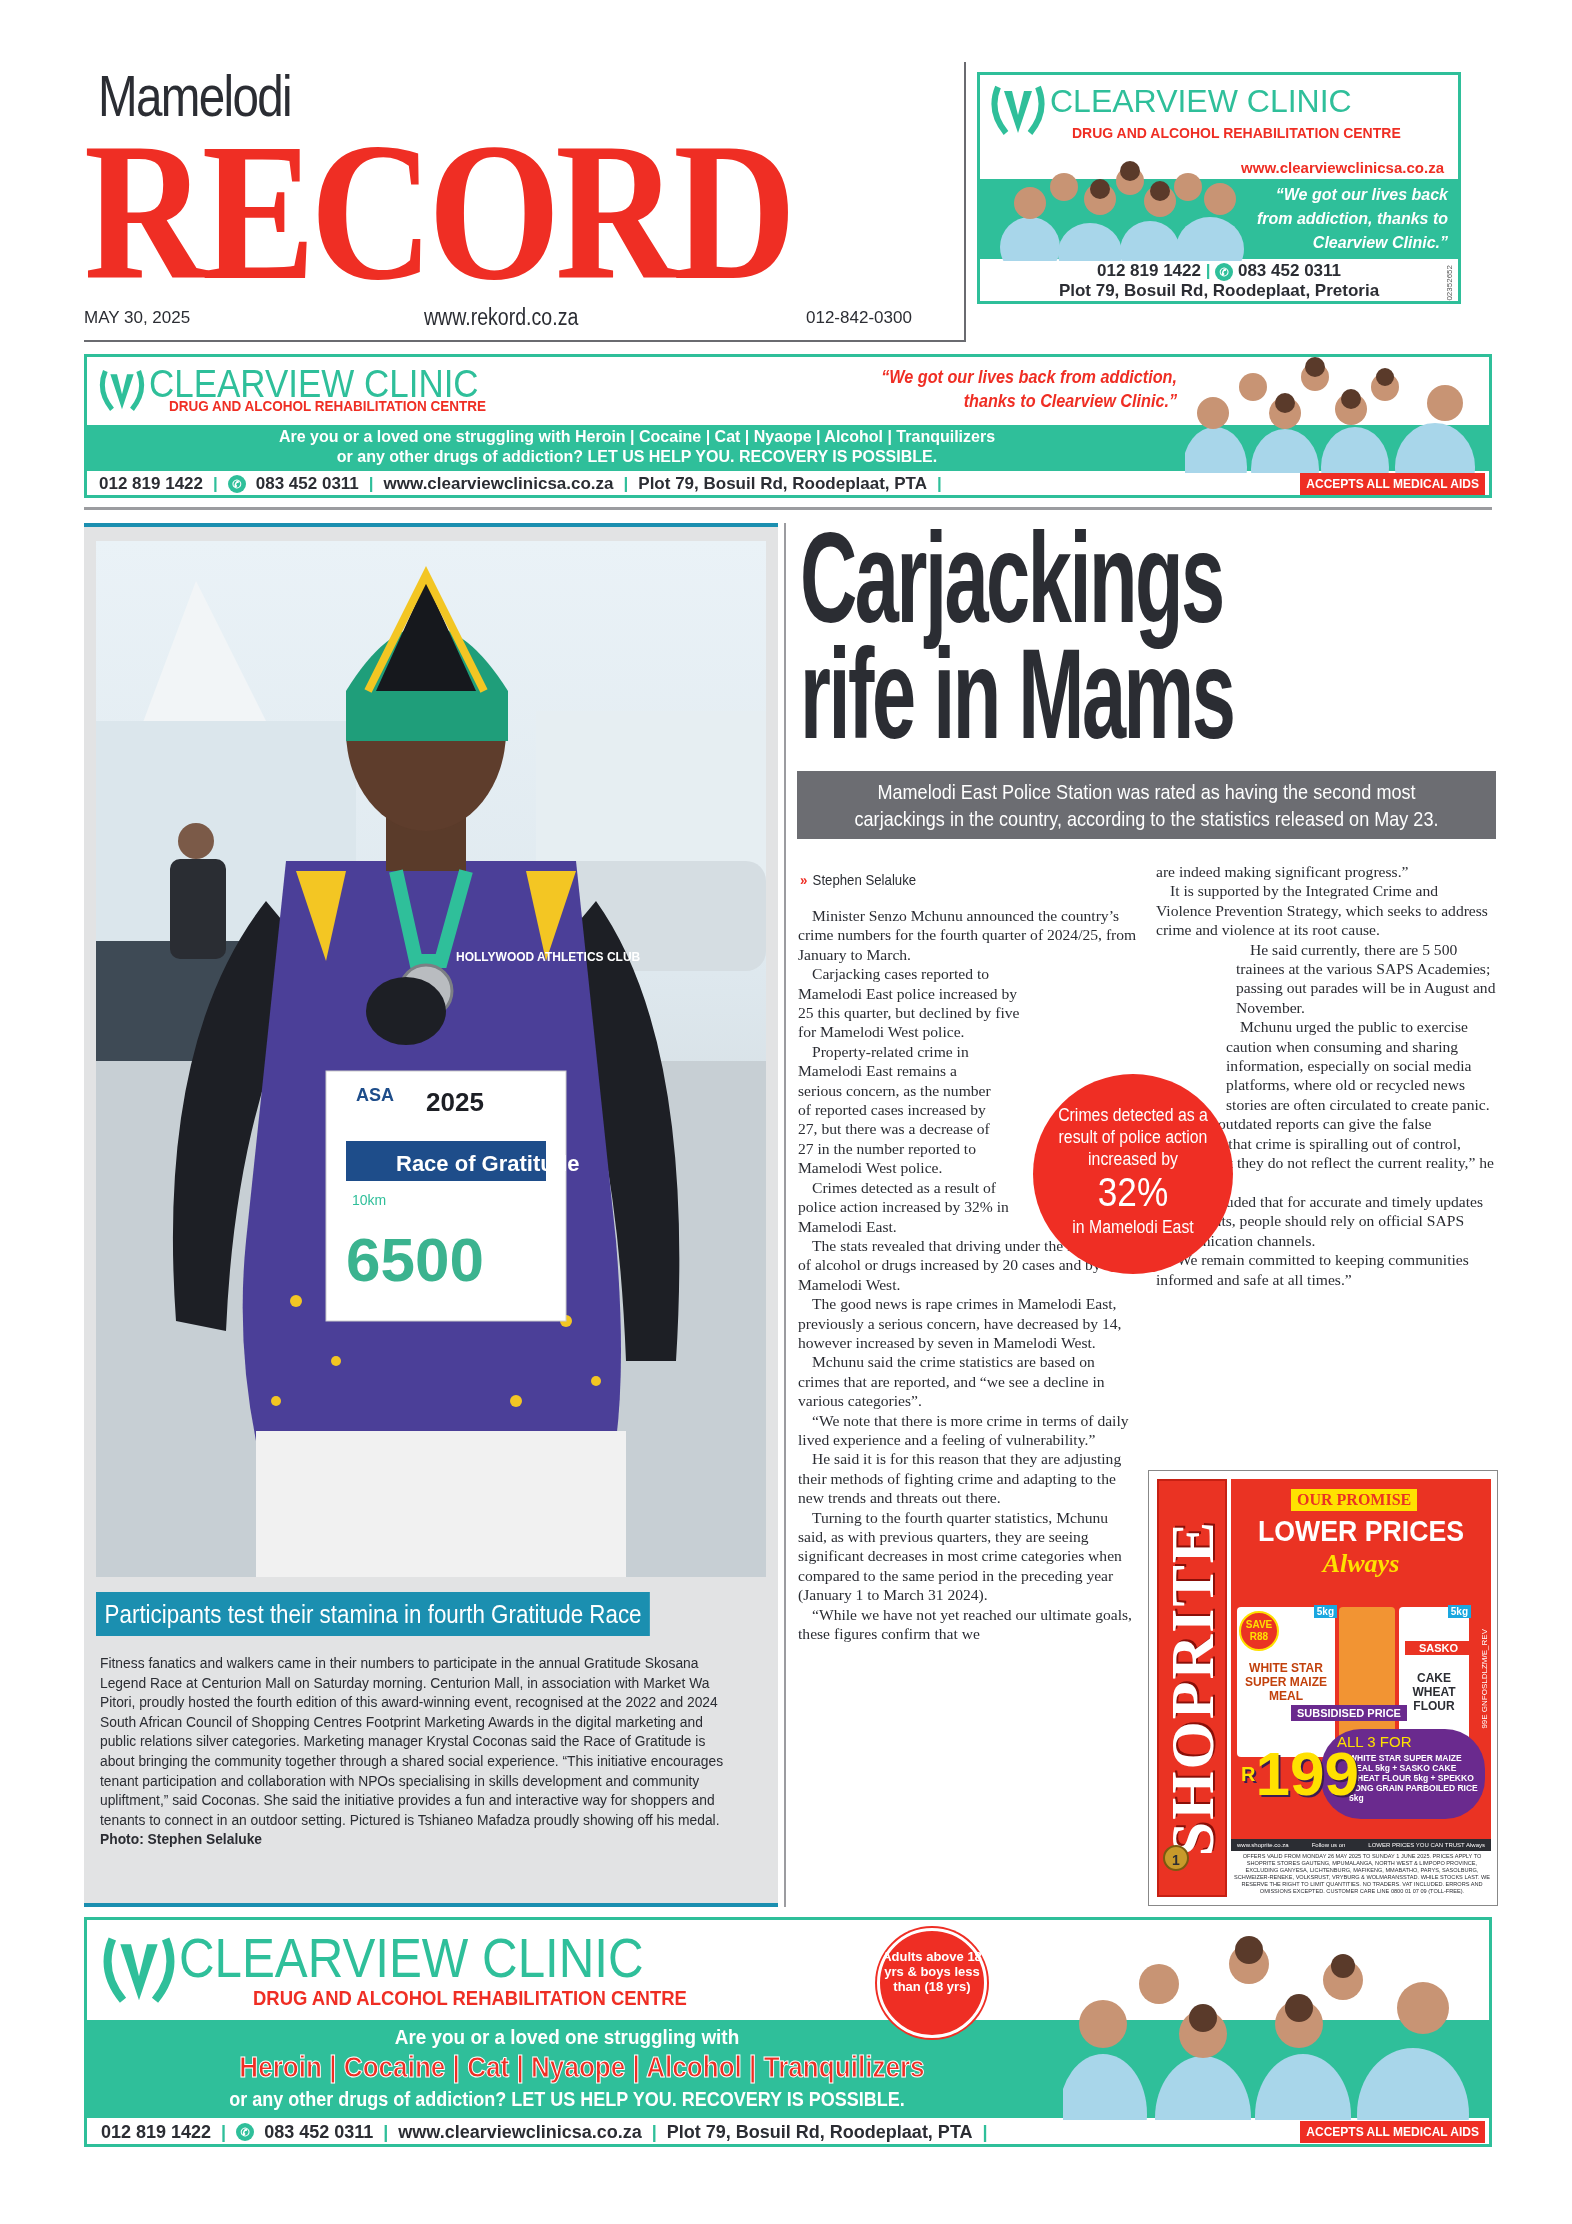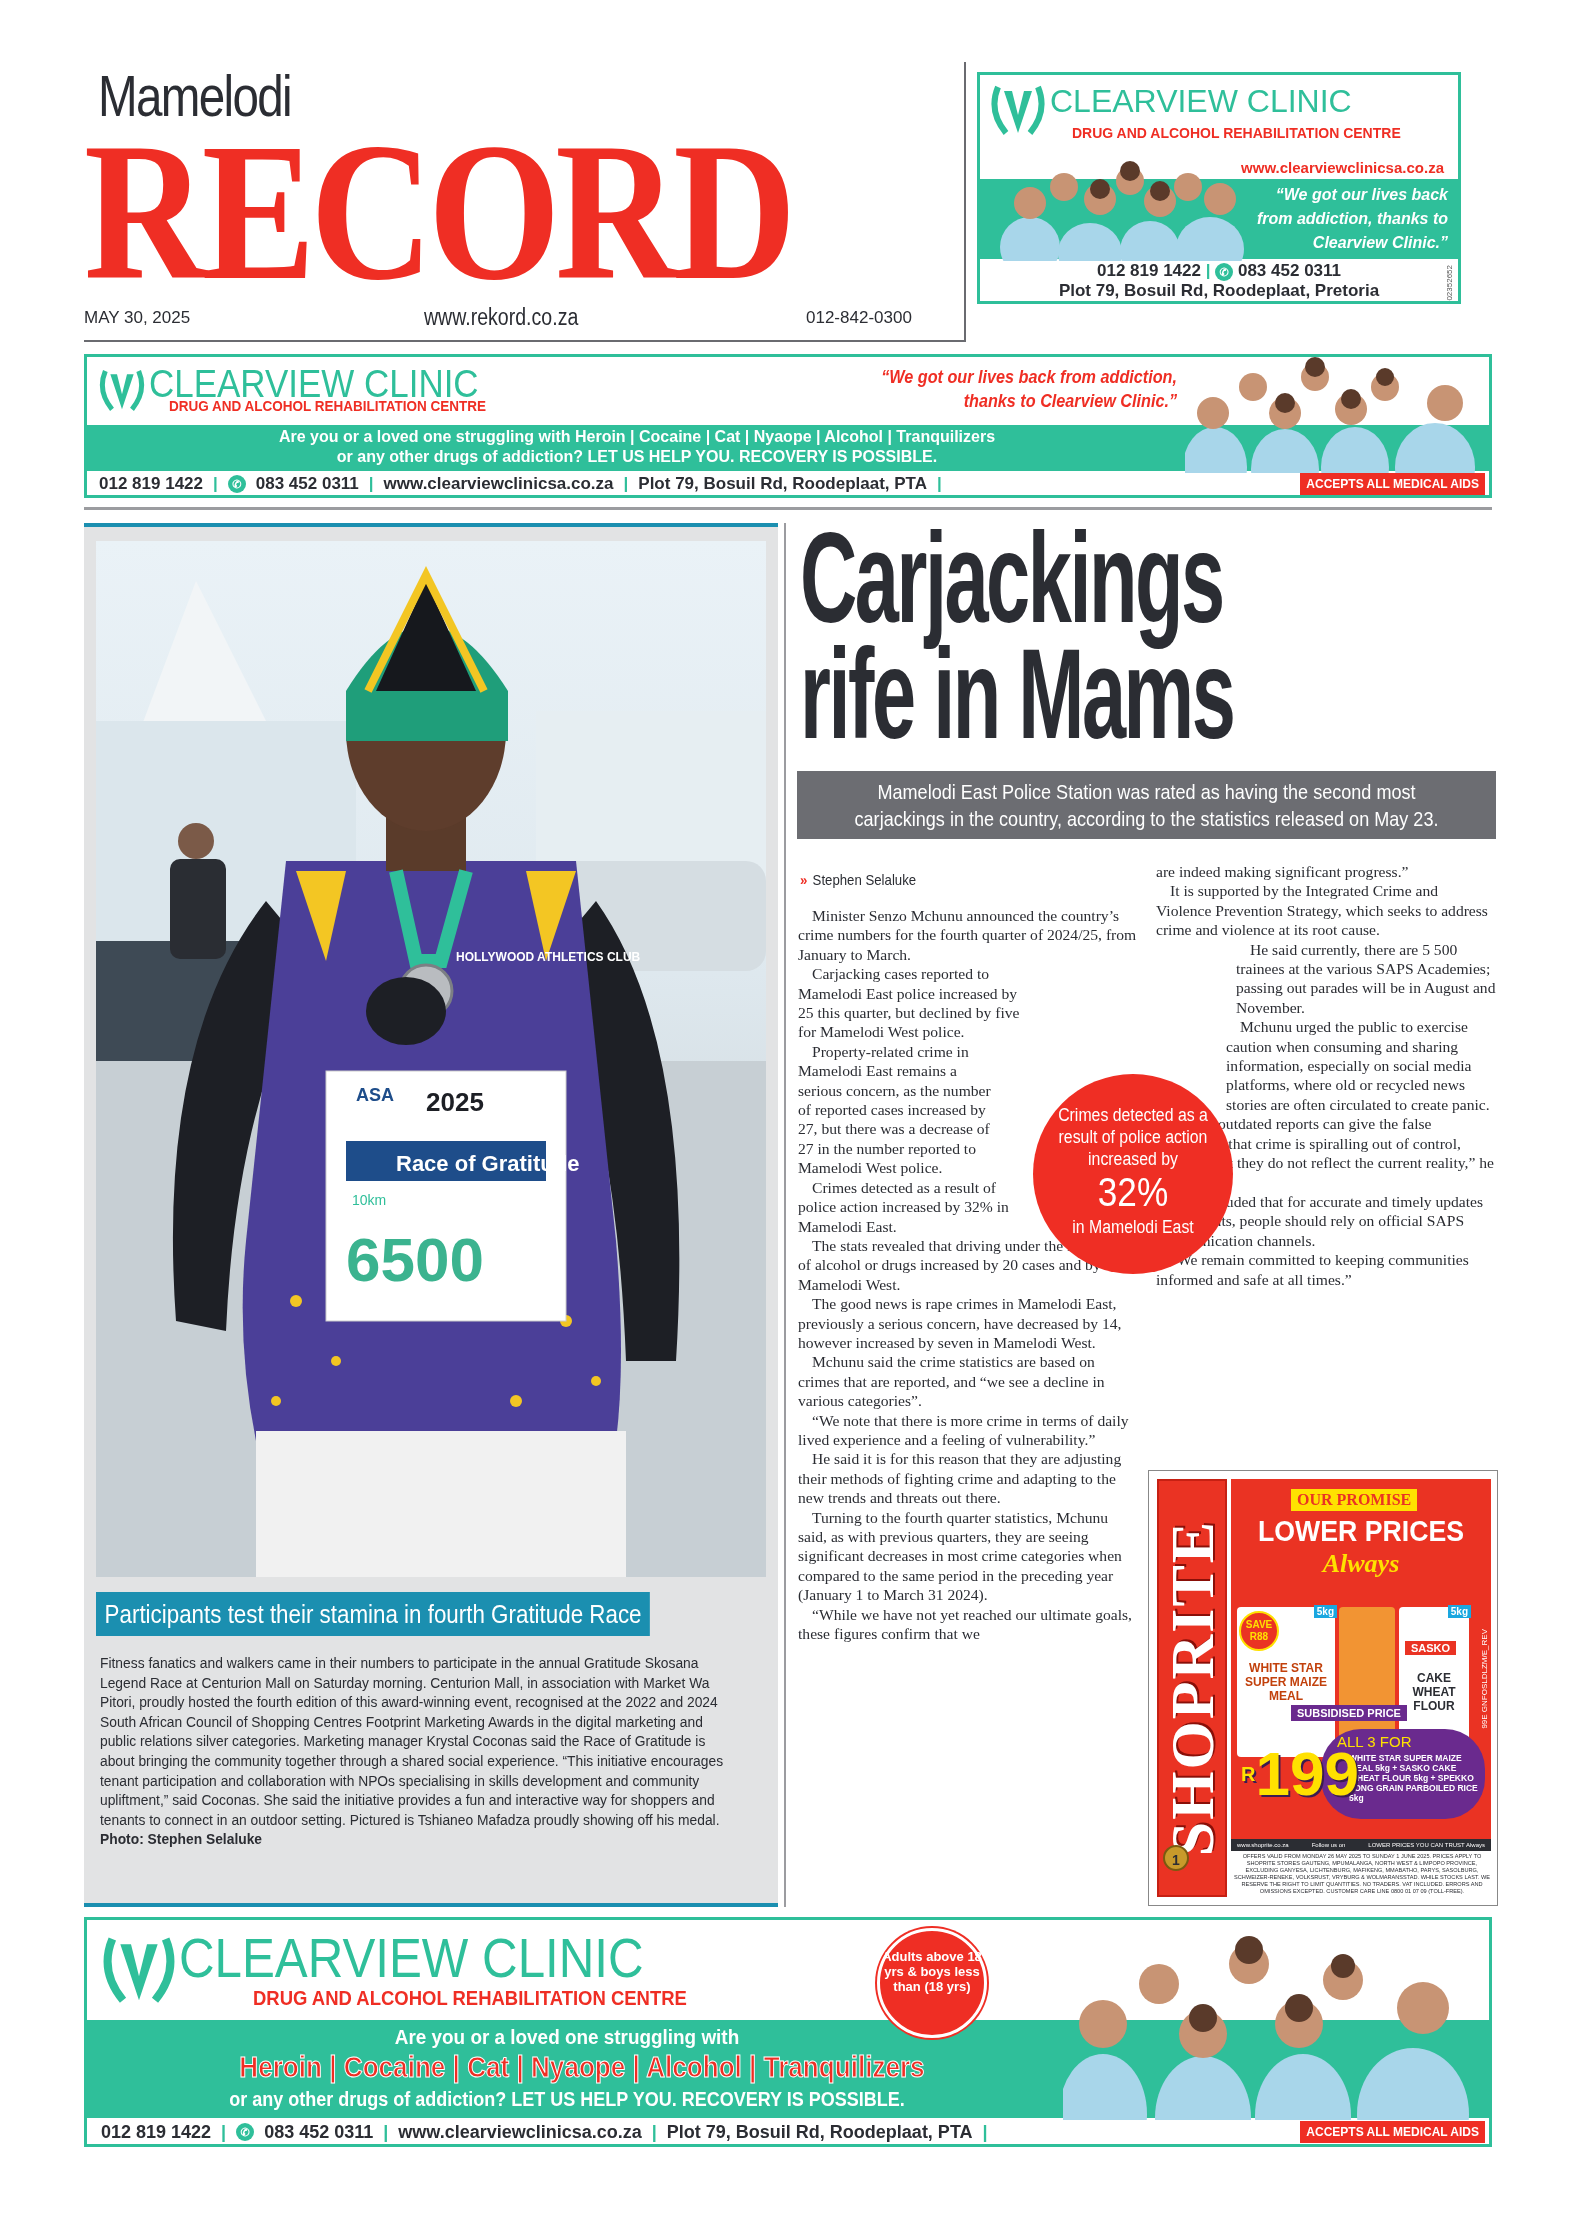--- a/index.html
+++ b/index.html
@@ -78,21 +78,21 @@
   .sr-lower { position: absolute; left: 0; top: 36px; width: 100%; text-align: center; color: #fff; font-weight: bold; font-size: 29px; line-height: 32px; transform: scaleX(0.92); }
   .sr-always { position: absolute; left: 0; top: 70px; width: 100%; text-align: center; color: #ffe100; font-family: "Liberation Serif", serif; font-style: italic; font-weight: bold; font-size: 26px; line-height: 30px; }
   .sr-prod { position: absolute; top: 128px; height: 150px; background: #fff; border-radius: 4px; }
   .sr-prod1 { left: 6px; width: 98px; }
   .sr-prod2 { left: 108px; width: 56px; background: #f29433; }
   .sr-prod3 { left: 168px; width: 70px; }
   .sr-kg { position: absolute; top: -2px; right: -2px; background: #1aa7e0; color: #fff; font-size: 10px; font-weight: bold; padding: 1px 3px; }
   .sr-save { position: absolute; left: 2px; top: 4px; width: 40px; height: 40px; border-radius: 50%; background: #ea3323; border: 2px solid #ffe100; color: #ffe100; font-size: 10px; font-weight: bold; text-align: center; line-height: 12px; padding-top: 6px; }
   .sr-prodname { position: absolute; left: 0; top: 54px; width: 100%; text-align: center; font-size: 12px; font-weight: bold; line-height: 14px; }
   .sr-ws { color: #c2410c; }
-  .sr-sasko { position: absolute; left: 6px; top: 34px; background: #ea3323; color: #fff; font-size: 11px; font-weight: bold; padding: 1px 6px; }
+  .sr-sasko { position: absolute; left: 6px; top: 34px; background: #ea3323; color: #fff; font-size: 11px; font-weight: bold; padding: 1px 14px; }
   .sr-deal { position: absolute; left: 90px; top: 250px; width: 164px; height: 90px; background: #6a2a8e; border-radius: 40px; }
   .sr-all3 { position: absolute; left: 16px; top: 4px; color: #ffe100; font-weight: normal; font-size: 15px; }
   .sr-dealtext { position: absolute; left: 28px; top: 24px; width: 130px; color: #fff; font-weight: bold; font-size: 8.5px; line-height: 10px; }
   .sr-subs { position: absolute; left: 60px; top: 226px; background: #6a2a8e; color: #fff; font-weight: bold; font-size: 11px; padding: 2px 6px; line-height: 12px; }
   .sr-price { position: absolute; left: 10px; top: 262px; color: #ffe100; font-weight: bold; font-size: 62px; line-height: 66px; text-shadow: 2px 2px 0 #3a1c52; }
   .sr-price small { font-size: 20px; vertical-align: top; }
   .sr-code { position: absolute; right: 2px; top: 150px; writing-mode: vertical-rl; transform: rotate(180deg); font-size: 8px; color: #fff; }
   .sr-bar { position: absolute; left: 82px; top: 368px; width: 260px; height: 12px; background: #2b2d33; color: #fff; font-size: 6px; line-height: 12px; display: flex; justify-content: space-between; padding: 0 6px; }
   .sr-terms { position: absolute; left: 84px; top: 382px; width: 258px; font-size: 5.6px; line-height: 7px; text-align: center; color: #2b2d33; }
   .sr-badge { position: absolute; left: 14px; top: 374px; width: 26px; height: 26px; border-radius: 50%; background: #c89a2b; color: #2b2d33; font-weight: bold; font-size: 14px; text-align: center; line-height: 26px; border: 2px solid #7a5a10; }

